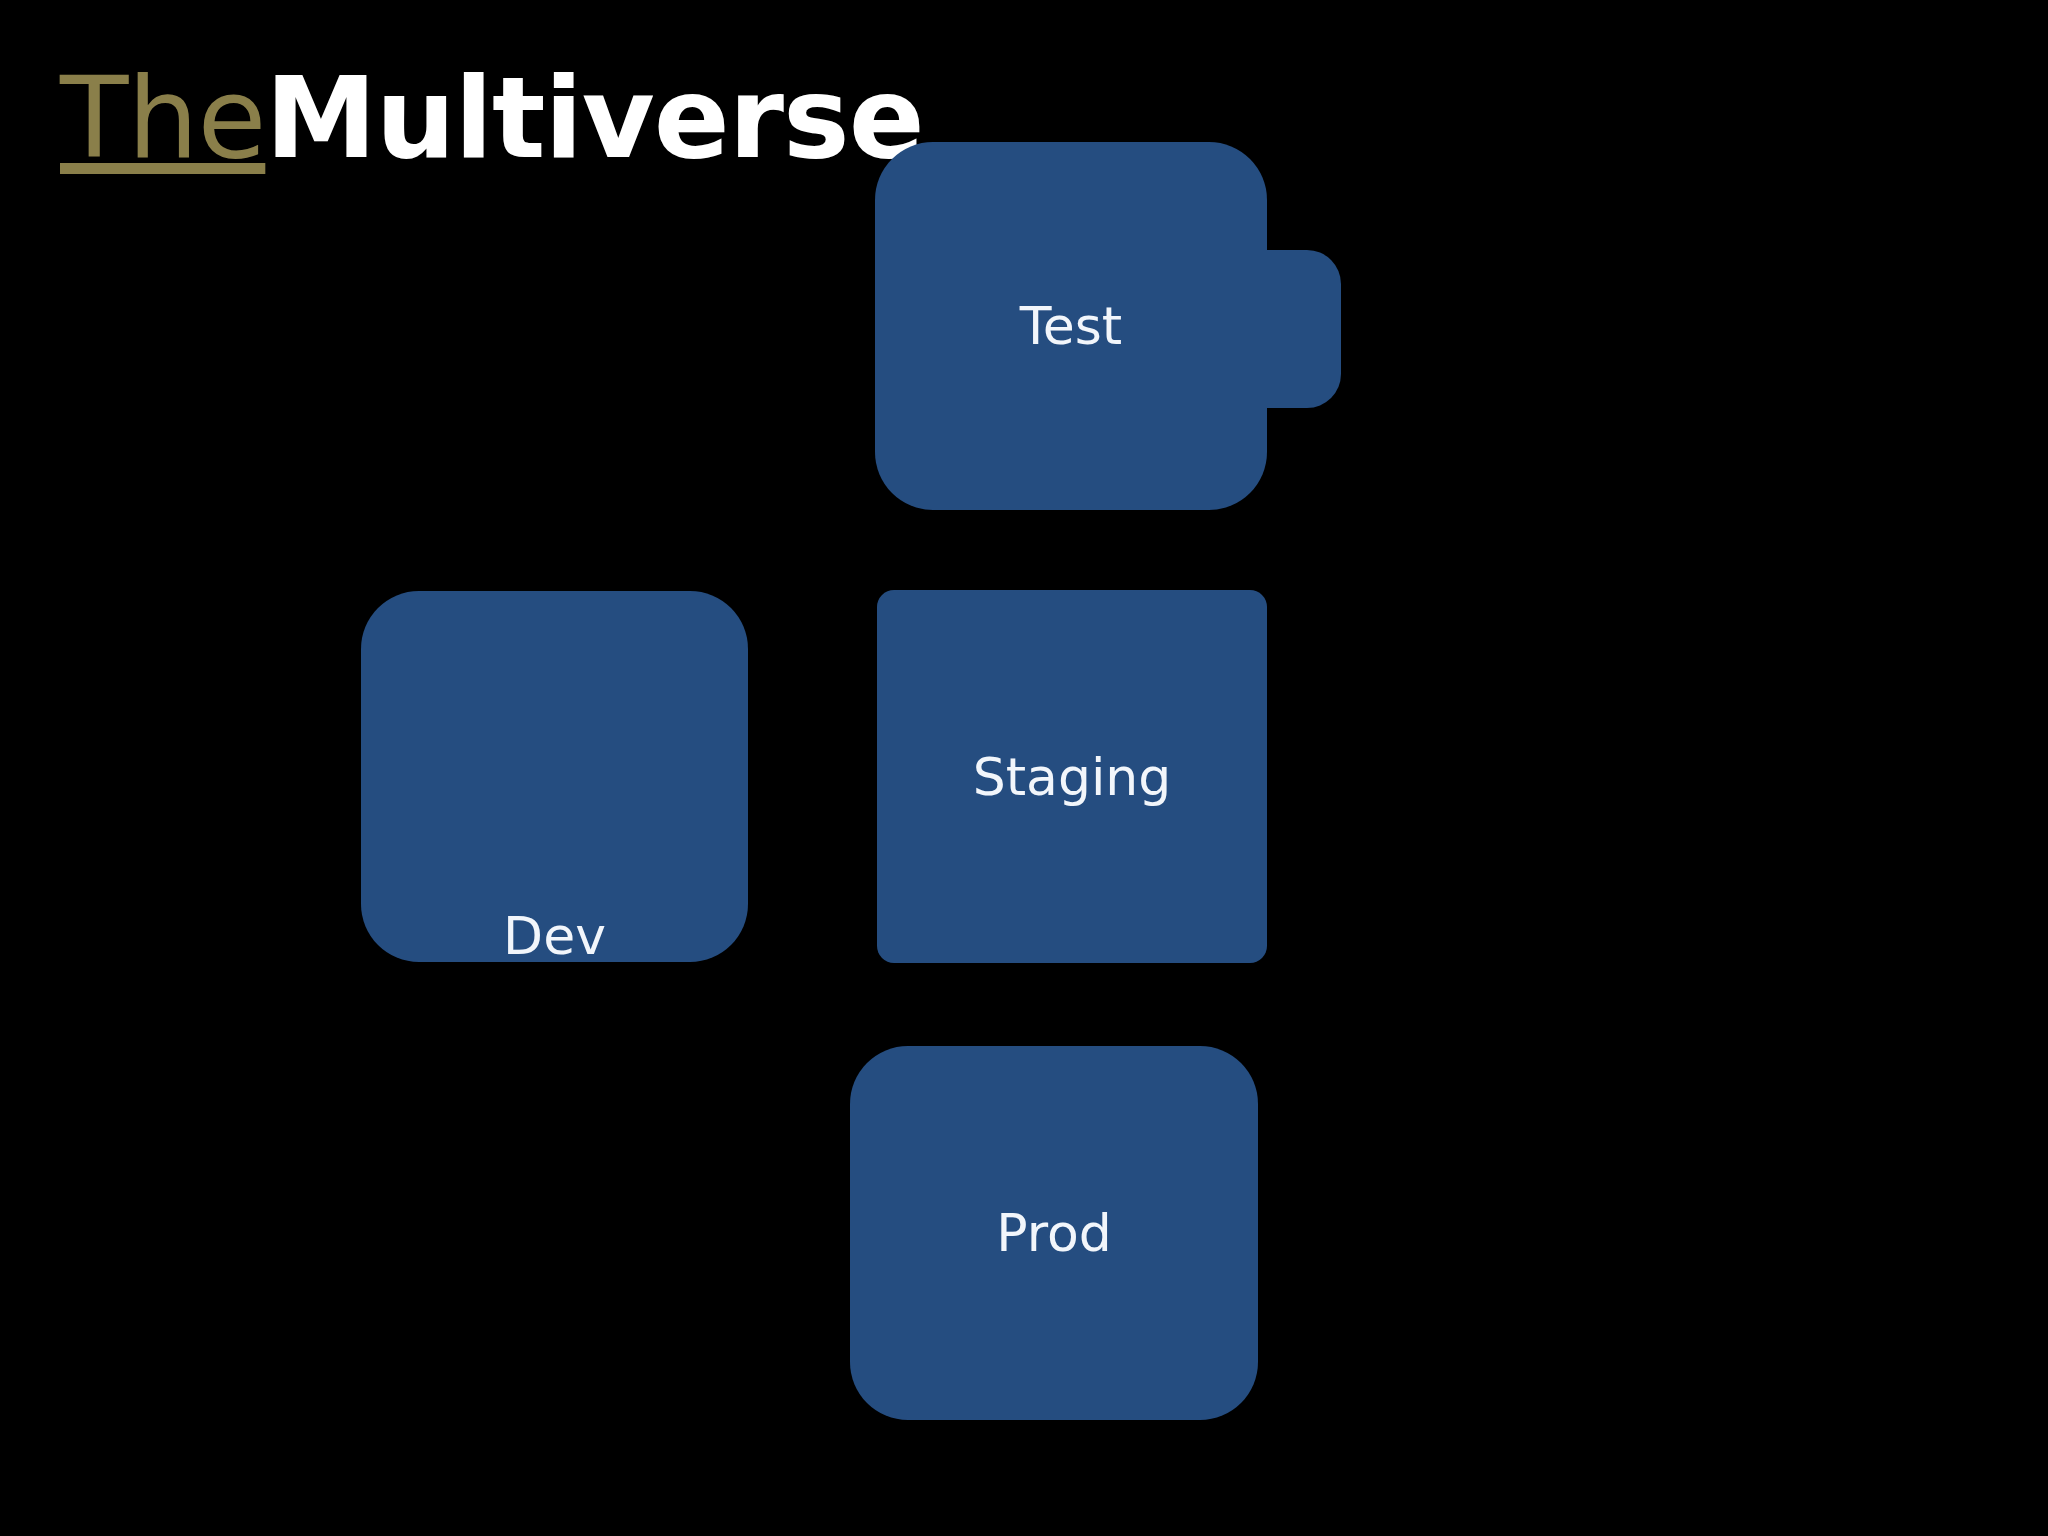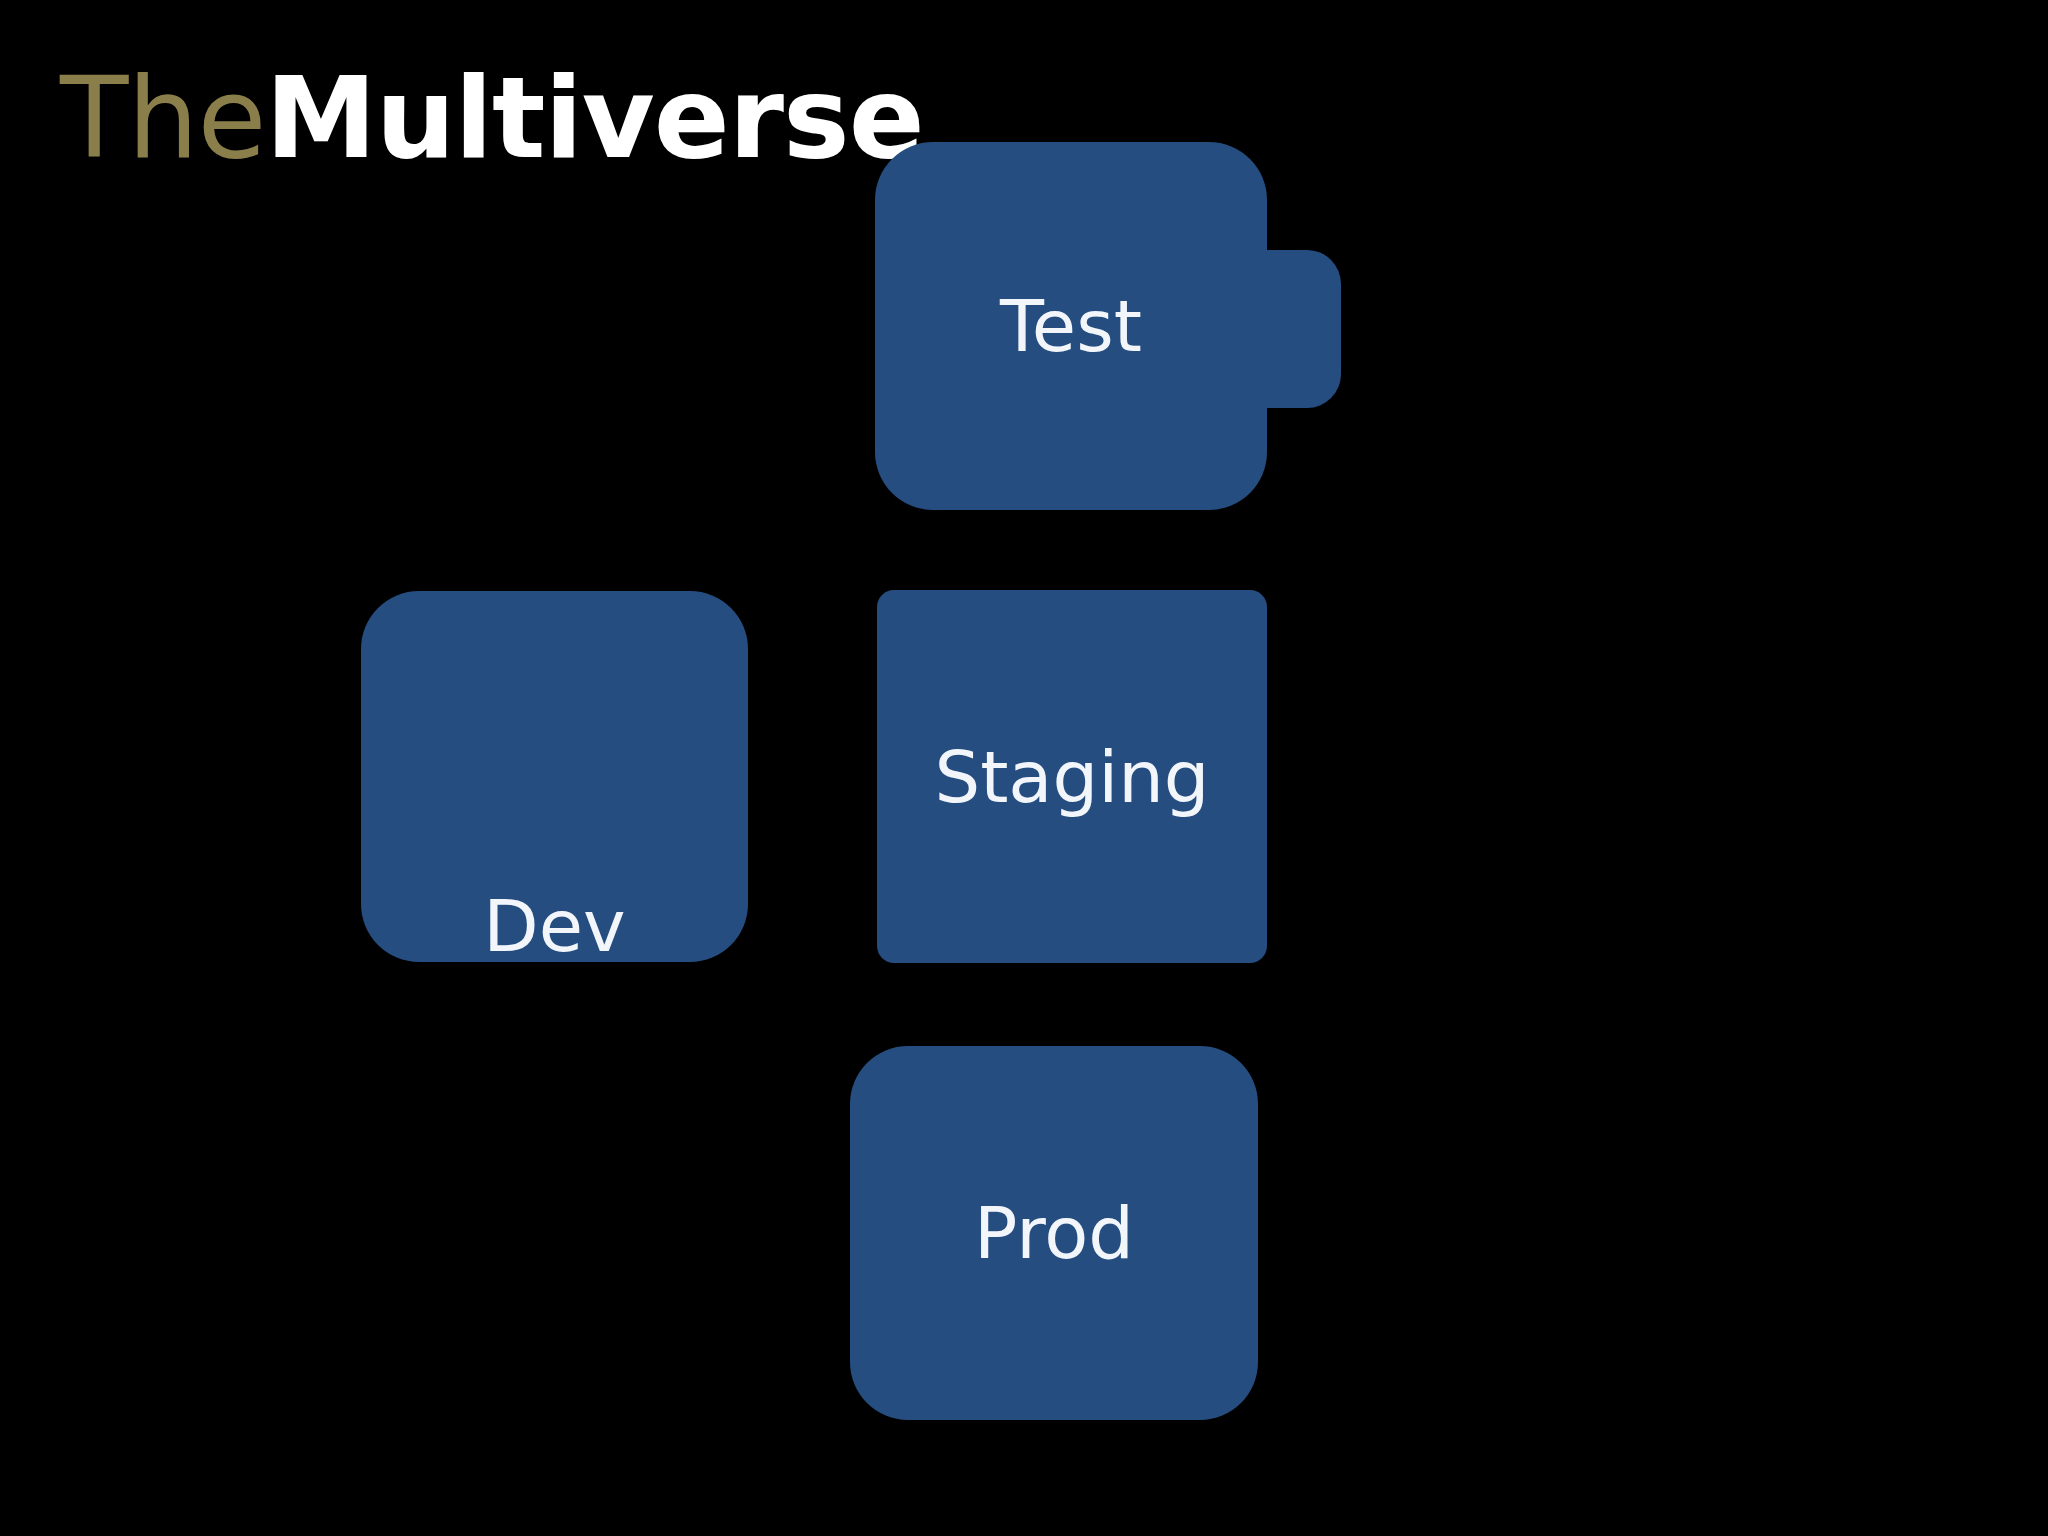--- a/index.html
+++ b/index.html
@@ -44,21 +44,21 @@
   
   .node {
     position: absolute;
     box-sizing: border-box;
     display: flex;
     align-items: center;
     justify-content: center;
     border-radius: 58px;
   }
   .node .node-label {
-    font-size: 72px;
+    font-size: 52px;
     font-weight: 400;
     line-height: 1;
     letter-spacing: 0px;
     white-space: nowrap;
     position: relative;
     z-index: 2;
   }
 
   
   #node-test {
@@ -112,21 +112,21 @@
     width: 408px;
     height: 374px;
   }
 </style>
 </head>
 <body style="background-color: rgb(0, 0, 0);">
 
 <div id="slide" style="background-color: rgb(0, 0, 0);">
 
   <div id="title">
-    <span class="word-the" style="color: rgb(138, 127, 74);">The</span><span class="word-multiverse" style="color: rgb(255, 255, 255);">Multiverse</span>
+    <span class="word-the" style="color: rgb(138, 127, 74); text-decoration: underline;">The</span><span class="word-multiverse" style="color: rgb(255, 255, 255);">Multiverse</span>
   </div>
 
   <div id="test-tab" style="background-color: rgb(37, 77, 128);"></div>
   <div id="test-tab-seam" style="background-color: rgb(37, 77, 128);"></div>
   <div id="node-test" class="node" style="background-color: rgb(37, 77, 128);">
     <span class="node-label" style="color: rgb(242, 246, 251);">Test</span>
   </div>
 
   <div id="node-dev" class="node" style="background-color: rgb(37, 77, 128);">
     <span class="node-label" style="color: rgb(242, 246, 251);">Dev</span>

